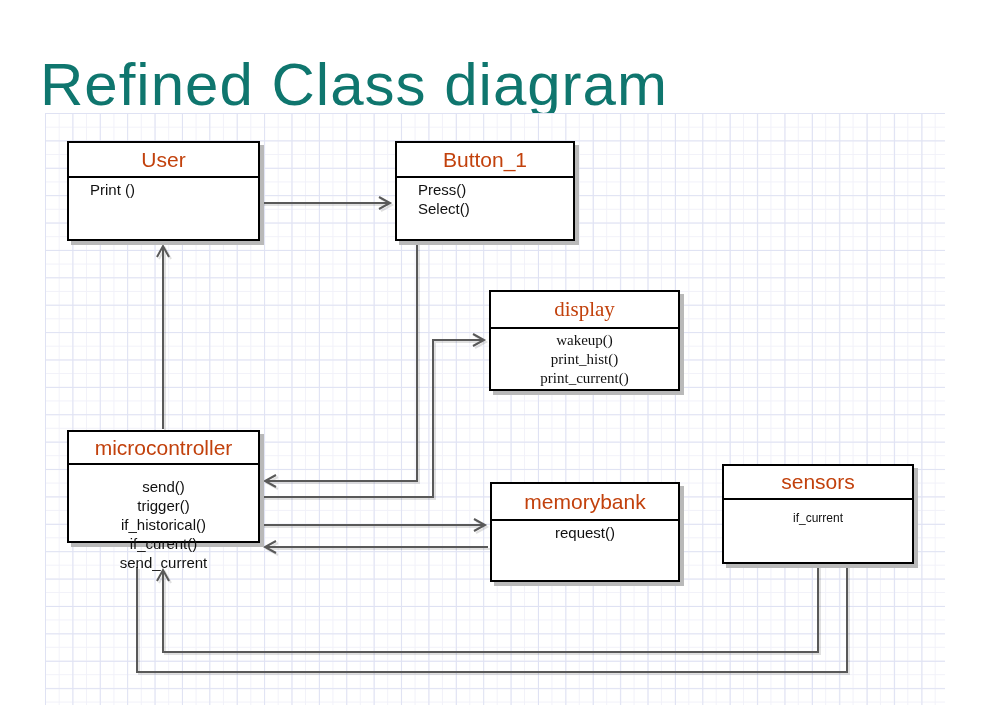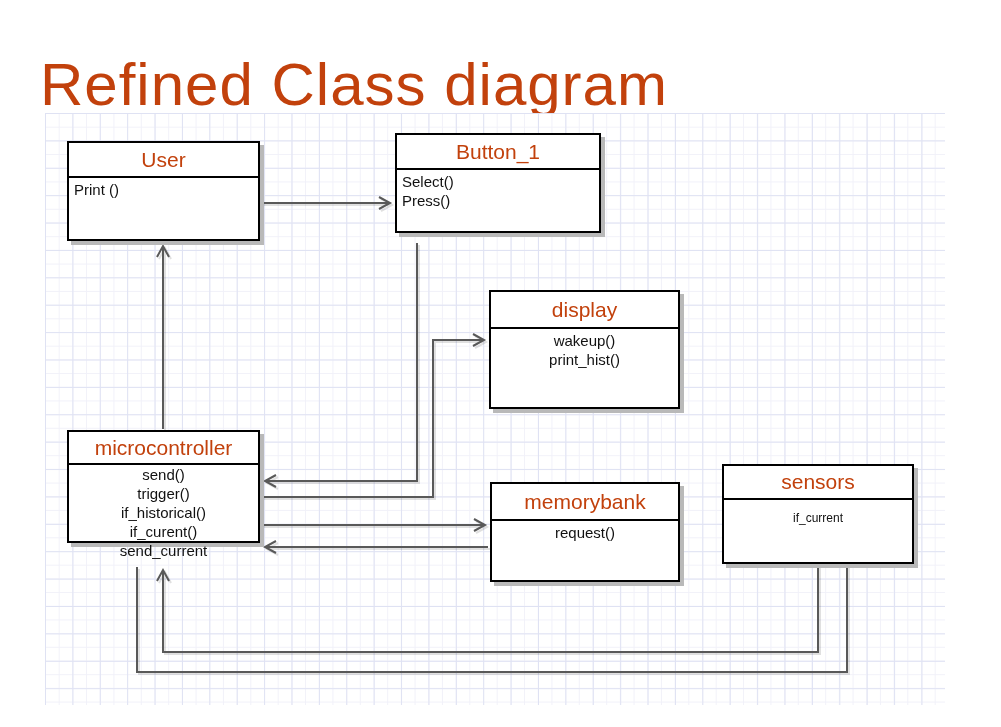--- a/index.html
+++ b/index.html
@@ -9,21 +9,21 @@
     background:#ffffff;
     overflow:hidden;
     font-family:"Liberation Sans", sans-serif;
   }
   .page-title{
     position:absolute;
     left:40px;top:10px;
     font-size:60px;
     font-weight:400;
     letter-spacing:1px;
-    color:#c2410c;
+    color:#0f766e;
     white-space:nowrap;
   }
   .grid{
     position:absolute;
     left:45px;top:113px;
     width:900px;height:592px;
     background-color:#ffffff;
     background-image:
       linear-gradient(to right, #dfe2f3 1px, transparent 1px),
       linear-gradient(to bottom, #dfe2f3 1px, transparent 1px),
@@ -54,21 +54,21 @@
     display:flex;align-items:center;justify-content:center;
     font-size:21px;
     color:#c2410c;
   }
   .uml-body{
     font-size:15px;
     line-height:19px;
     padding-top:2px;
     color:#111;
   }
-  .align-left{text-align:left;padding-left:5px;}
+  .align-left{text-align:left;padding-left:21px;}
   .align-center{text-align:center;}
   .member{white-space:nowrap;}
   .member-large{font-size:12px;line-height:24px;padding-top:4px;}
 </style>
 </head>
 <body>
 
 <div class="canvas">
 
   <h1 class="page-title">Refined Class diagram</h1>
@@ -91,39 +91,40 @@
       <polyline points="818,550 818,652 163,652 163,570" class="connector" marker-end="url(#arrowhead)"></polyline>
     </svg>
 
   <div class="uml-box" style="left:67px;top:141px;width:193px;height:100px;">
     <div class="uml-title" style="height:35px;">User</div>
     <div class="uml-body align-left">
       <div class="member">Print ()</div>
     </div>
   </div>
 
-  <div class="uml-box" style="left:395px;top:133px;width:206px;height:100px;">
+  <div class="uml-box" style="left:395px;top:141px;width:180px;height:100px;">
     <div class="uml-title" style="height:35px;">Button_1</div>
     <div class="uml-body align-left">
+      <div class="member">Press()</div>
       <div class="member">Select()</div>
-      <div class="member">Press()</div>
     </div>
   </div>
 
-  <div class="uml-box" style="left:489px;top:290px;width:191px;height:119px;">
+  <div class="uml-box" style="left:489px;top:290px;width:191px;height:101px;font-family:Liberation Serif, serif;">
     <div class="uml-title" style="height:37px;">display</div>
     <div class="uml-body align-center">
       <div class="member">wakeup()</div>
       <div class="member">print_hist()</div>
+      <div class="member">print_current()</div>
     </div>
   </div>
 
   <div class="uml-box" style="left:67px;top:430px;width:193px;height:113px;">
     <div class="uml-title" style="height:33px;">microcontroller</div>
-    <div class="uml-body align-center" style="padding-top:0;text-align:center;">
+    <div class="uml-body align-center" style="padding-top:12px;text-align:center;">
       <div class="member">send()</div>
       <div class="member">trigger()</div>
       <div class="member">if_historical()</div>
       <div class="member">if_curent()</div>
       <div class="member">send_current</div>
     </div>
   </div>
 
   <div class="uml-box" style="left:490px;top:482px;width:190px;height:100px;">
     <div class="uml-title" style="height:37px;text-align:center;">memorybank</div>

